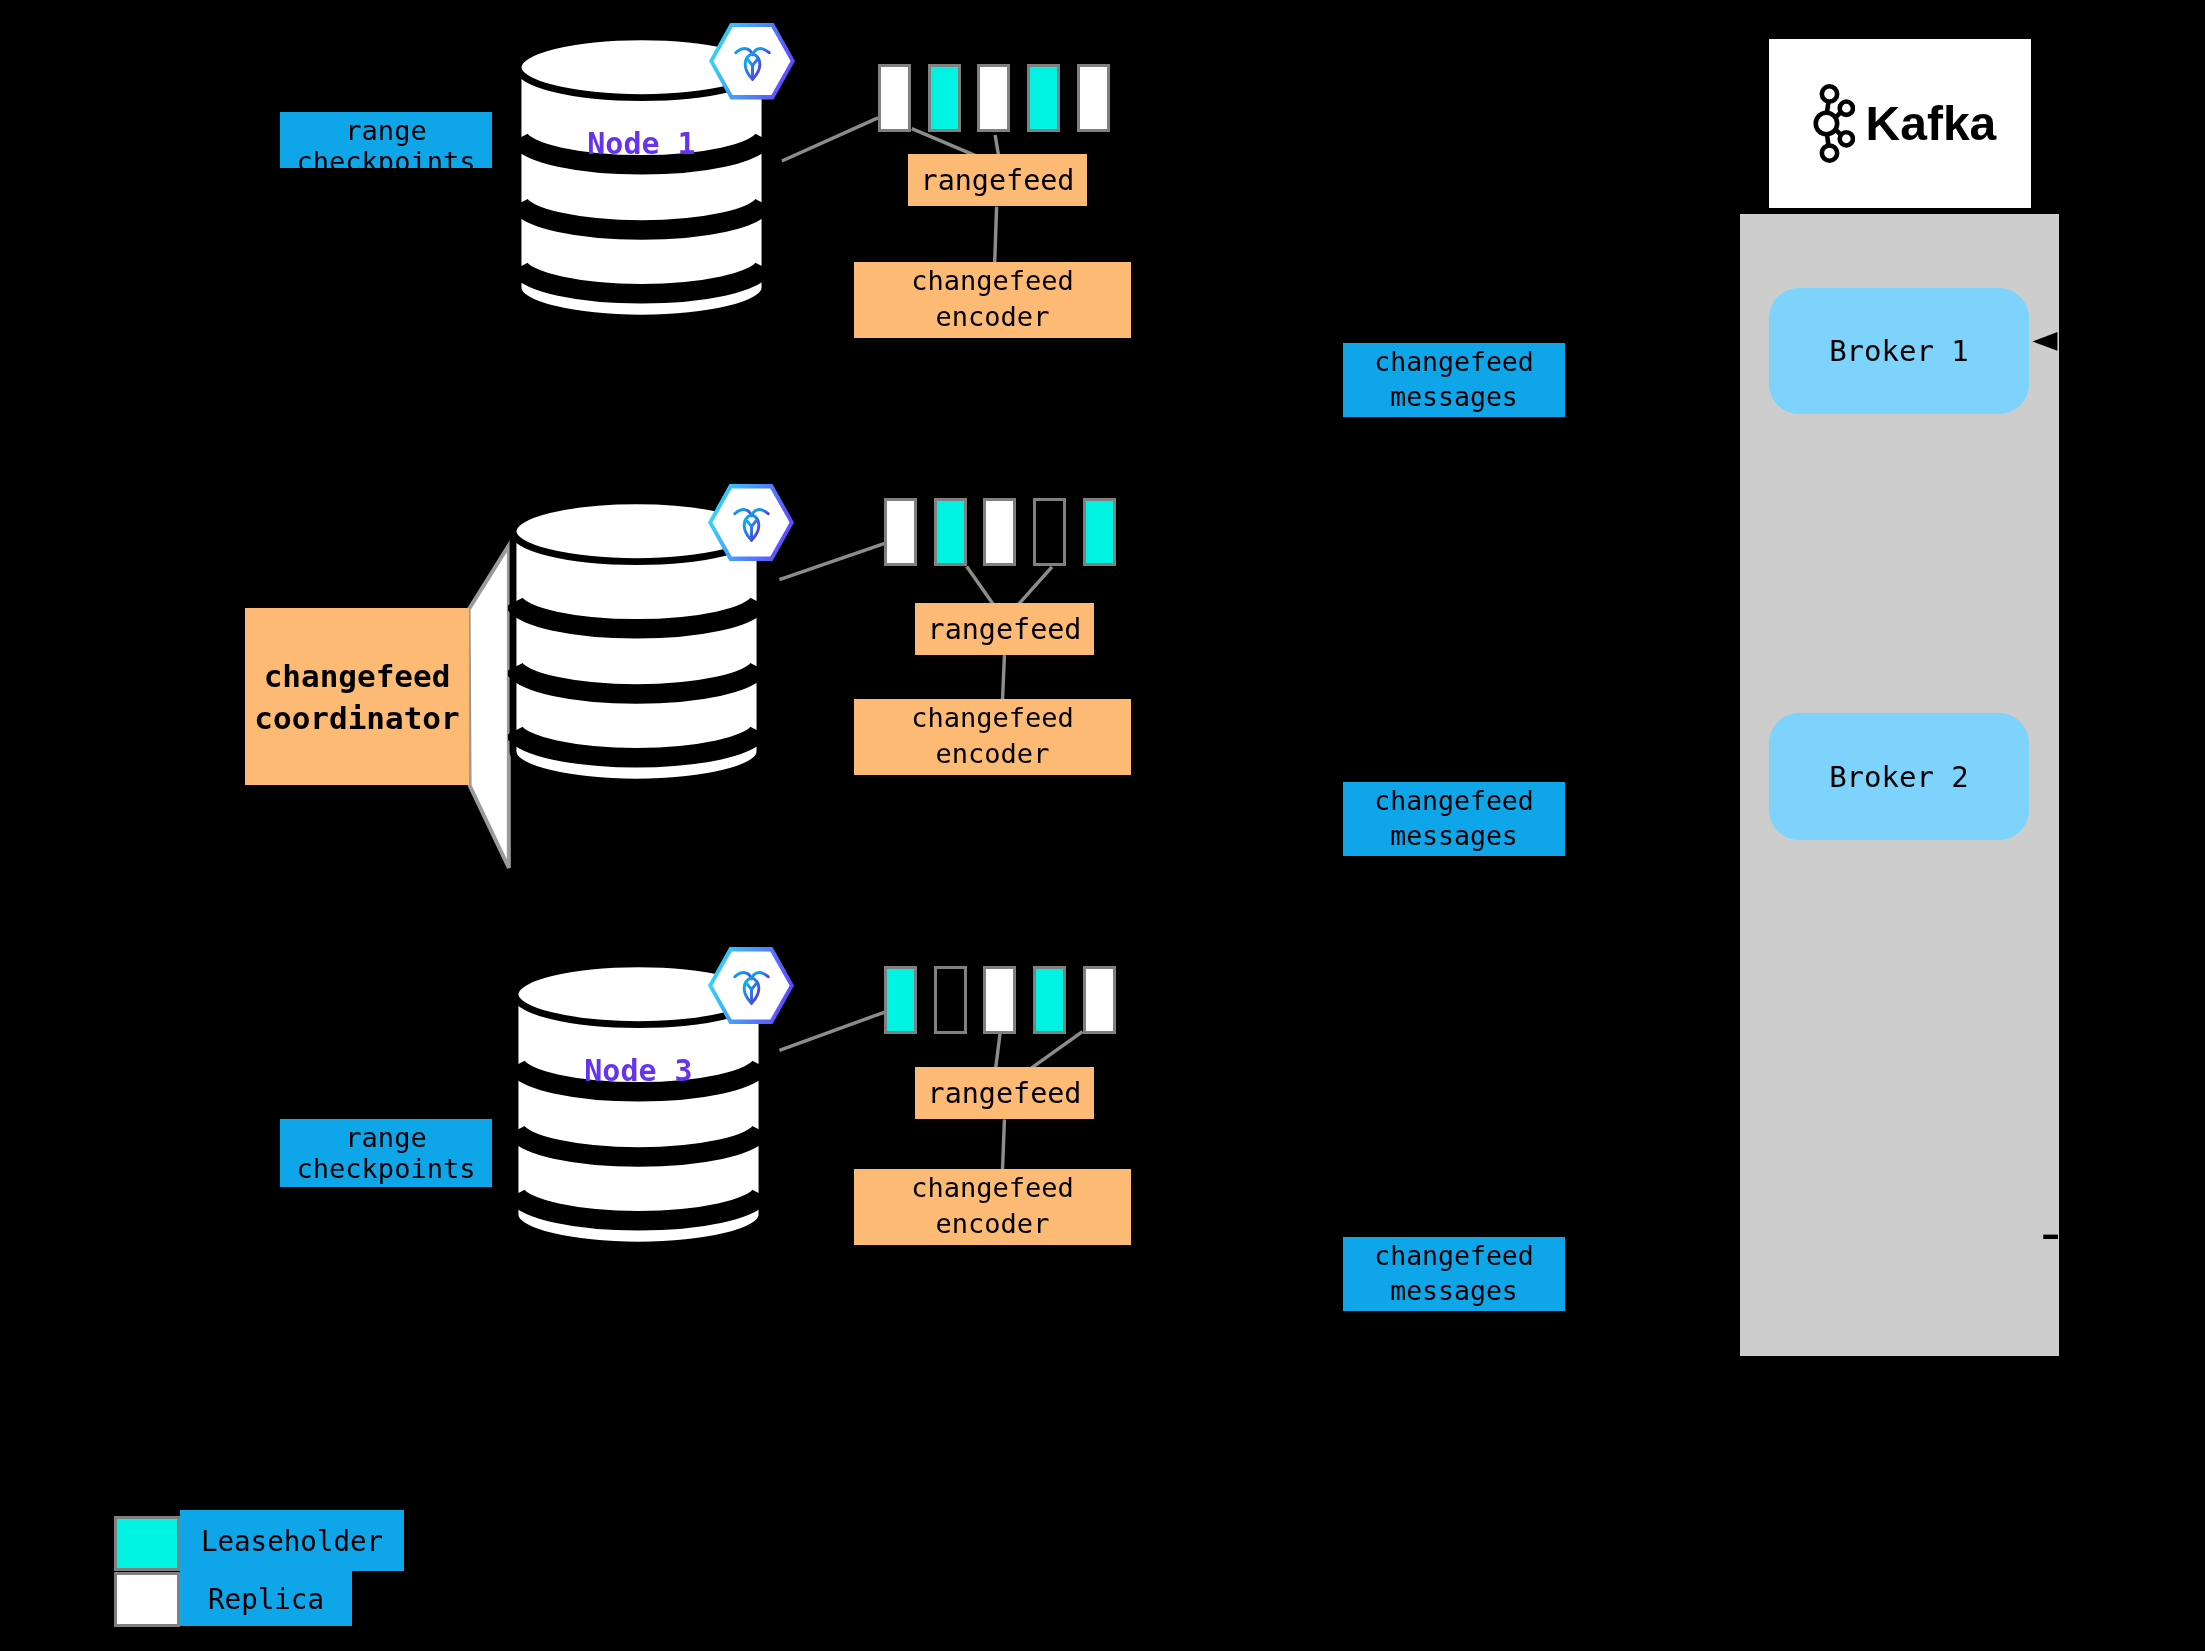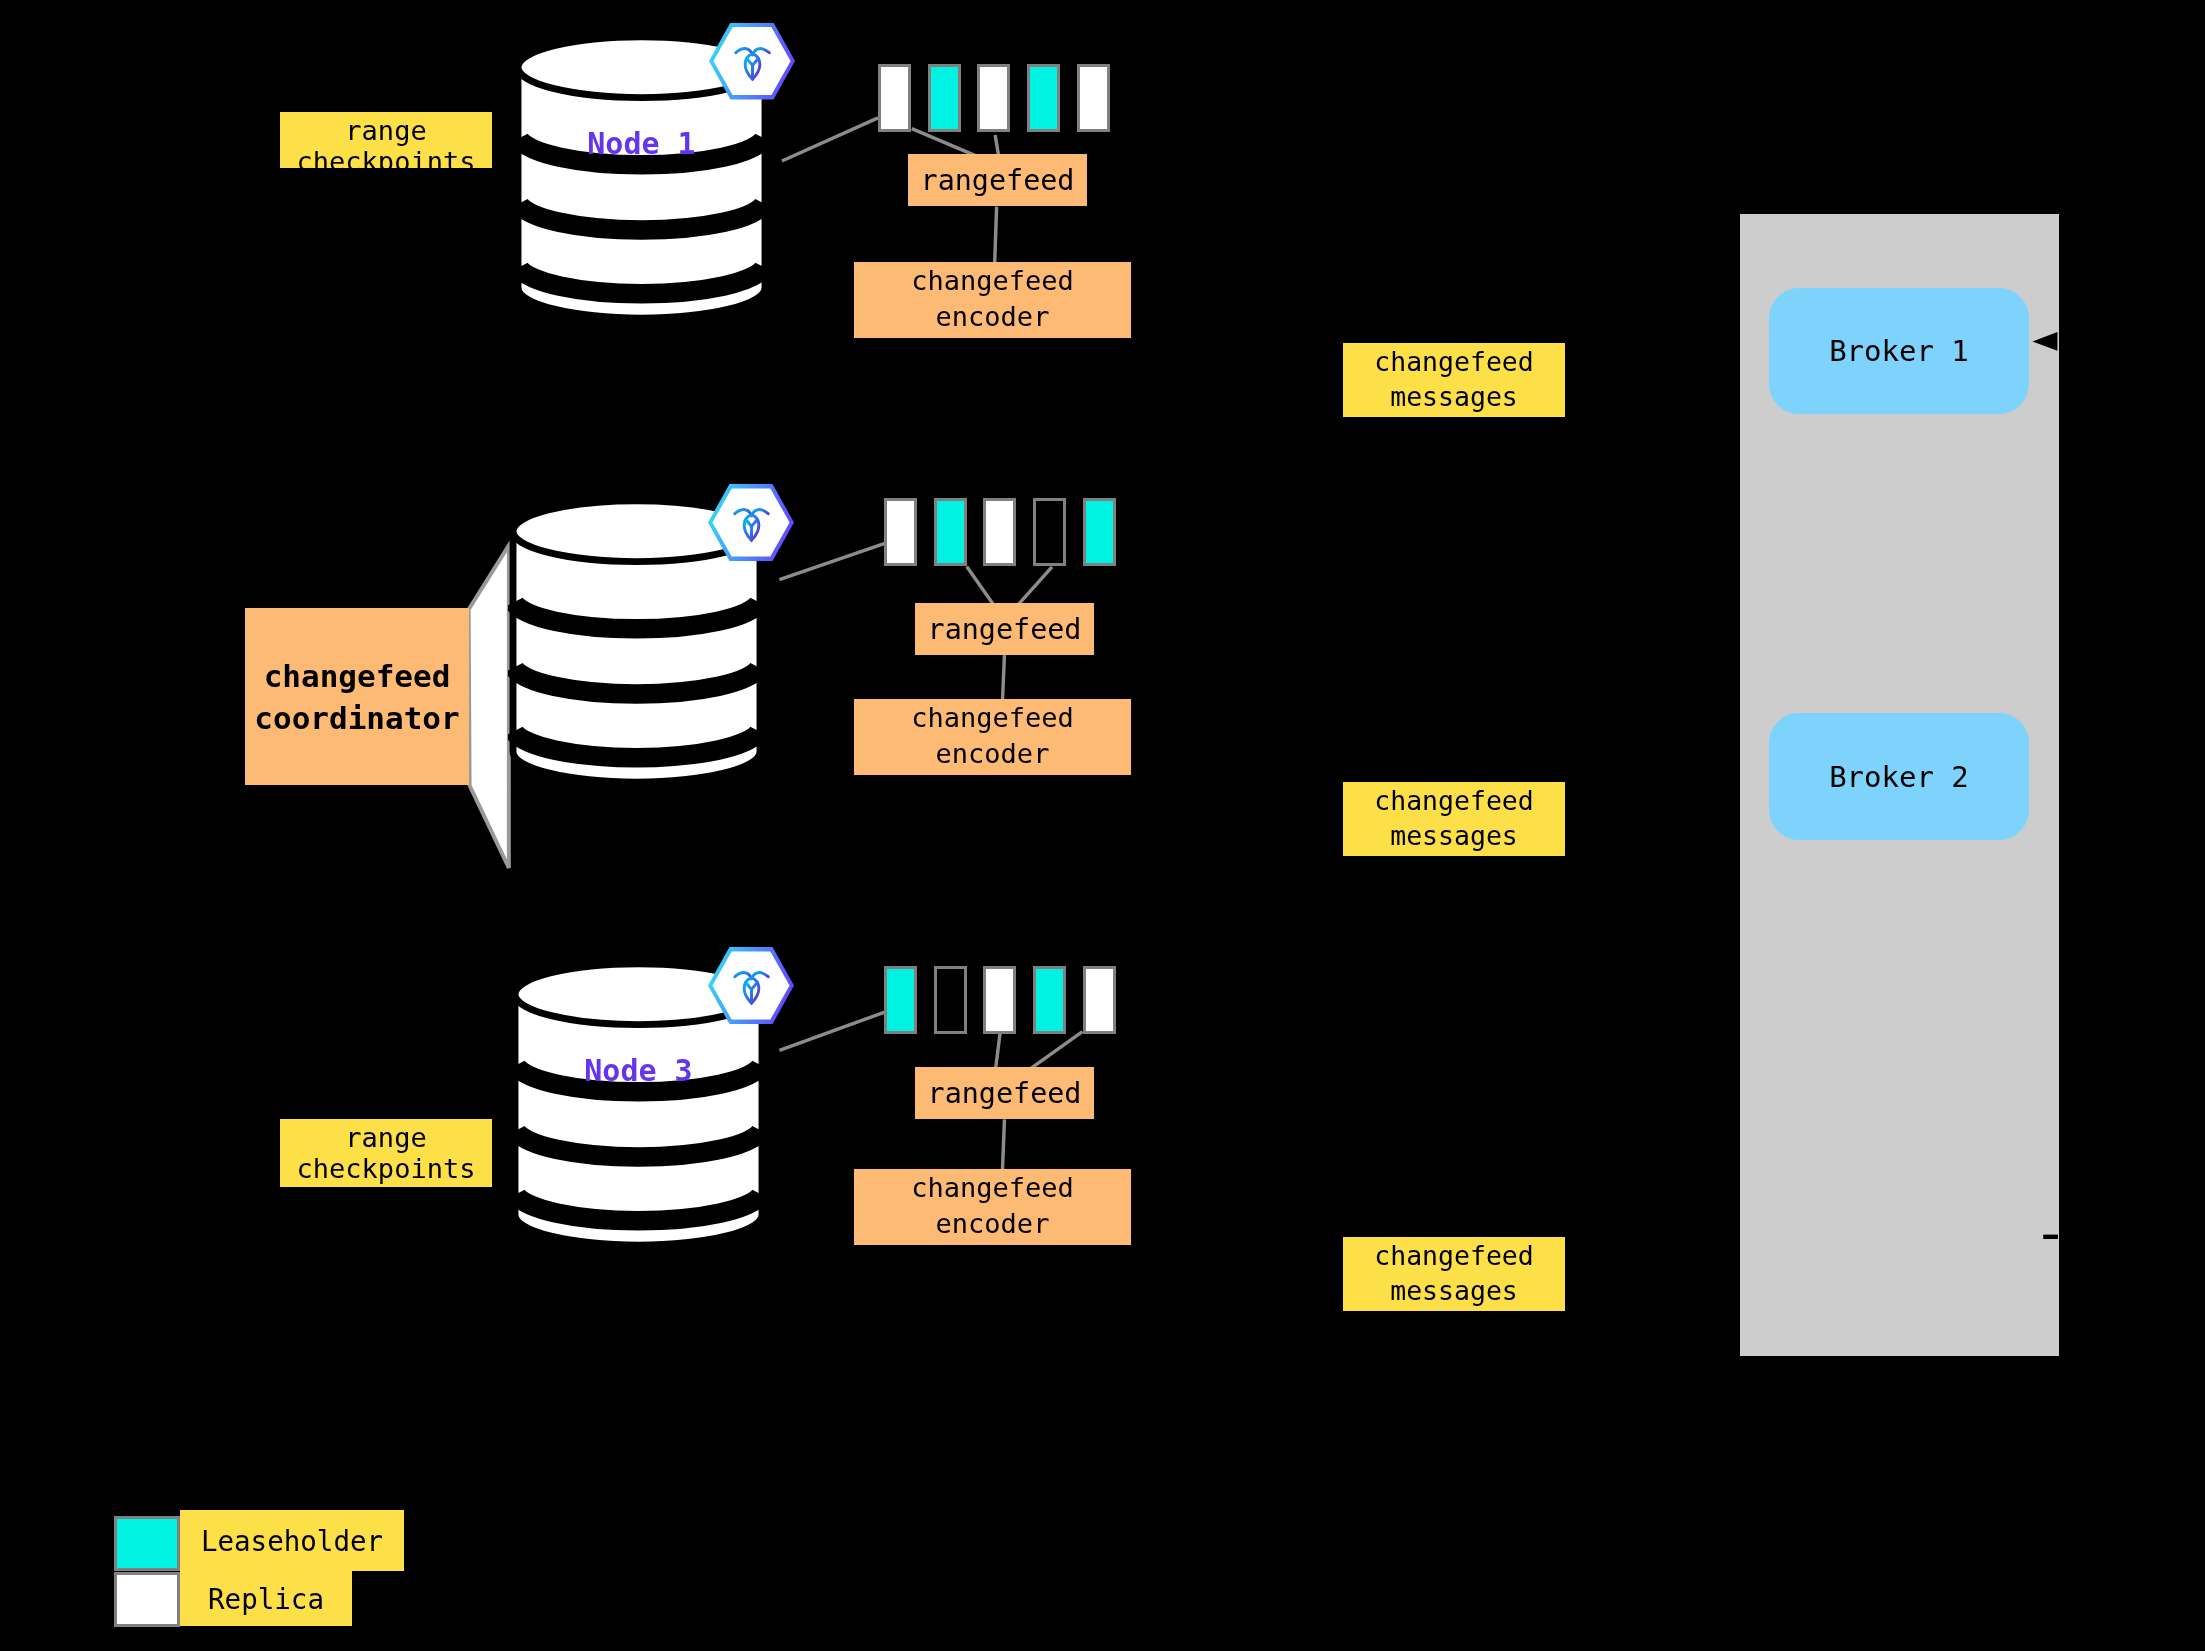--- a/index.html
+++ b/index.html
@@ -1,20 +1,20 @@
 <!DOCTYPE html>
 <html style="font-size:7.8px"><head>
 <meta charset="utf-8">
 <style>
   html,body{margin:0;padding:0;background:#000;}
   #canvas{position:relative;width:2205px;height:1652px;background:#000;overflow:hidden;
           font-family:"DejaVu Sans Mono","Liberation Mono",monospace;}
   .abs{position:absolute;}
   svg.layer{position:absolute;left:0;top:0;pointer-events:none;}
-  .whitebox{background:#fde047;color:#000;text-align:center;white-space:pre-line;}
+  .whitebox{background:#0ea5e9;color:#000;text-align:center;white-space:pre-line;}
   .graybox{background:#fdba74;color:#000;text-align:center;white-space:pre-line;}
   .lbl-rc{width:212px;font-size:27px;line-height:31px;padding-top:2.9px;overflow:hidden;}
   .rc1{left:280px;top:112px;height:53px;}
   .rc2{left:280px;top:1119px;height:65px;}
   .coord{left:245px;top:608px;width:224px;height:177px;display:flex;align-items:center;justify-content:center;
          font-weight:bold;font-size:31px;line-height:42px;}
   .cyl{width:257px;height:294px;}
   .c1{left:513px;top:28px;} .c2{left:508px;top:492px;} .c3{left:510px;top:955px;}
   .nodelbl{width:257px;height:59px;display:flex;align-items:center;justify-content:center;
            font-size:30px;font-weight:bold;}
@@ -180,20 +180,36 @@
   <div class="abs graybox enc e3">changefeed
 encoder</div>
 
   <div class="abs whitebox msg m1">changefeed
 messages</div>
   <div class="abs whitebox msg m2">changefeed
 messages</div>
   <div class="abs whitebox msg m3">changefeed
 messages</div>
 
+  <div class="abs kafkabox">
+    <svg width="51" height="113" viewBox="0 0 100 160">
+      <g fill="none" stroke="#000" stroke-width="9">
+        <circle cx="50" cy="22" r="15"></circle>
+        <circle cx="44" cy="80" r="21"></circle>
+        <circle cx="50" cy="138" r="15"></circle>
+        <circle cx="83" cy="50" r="13"></circle>
+        <circle cx="83" cy="110" r="13"></circle>
+        <line x1="48" y1="37" x2="45" y2="59"></line>
+        <line x1="45" y1="101" x2="48" y2="123"></line>
+        <line x1="62" y1="68" x2="72" y2="58"></line>
+        <line x1="62" y1="92" x2="72" y2="102"></line>
+      </g>
+    </svg>
+    <span class="kafkaword">Kafka</span>
+  </div>
   <div class="abs panel"></div>
   <div class="abs broker b1">Broker 1</div>
   <div class="abs broker b2">Broker 2</div>
 
 
   <div class="abs swatch sw1" style="background: rgb(0, 242, 226);"></div>
   <div class="abs swatch sw2" style="background: rgb(255, 255, 255);"></div>
   <div class="abs whitebox leglbl lg1">Leaseholder</div>
   <div class="abs whitebox leglbl lg2">Replica</div>
 

